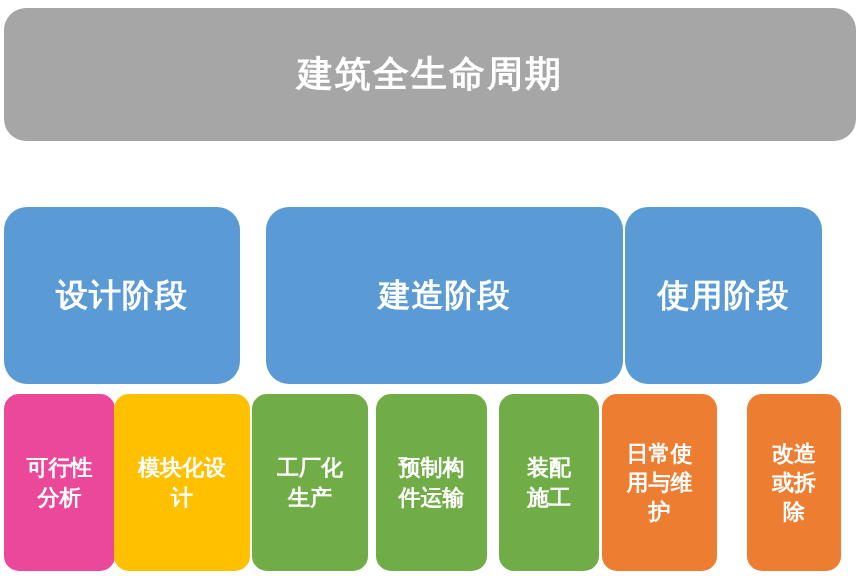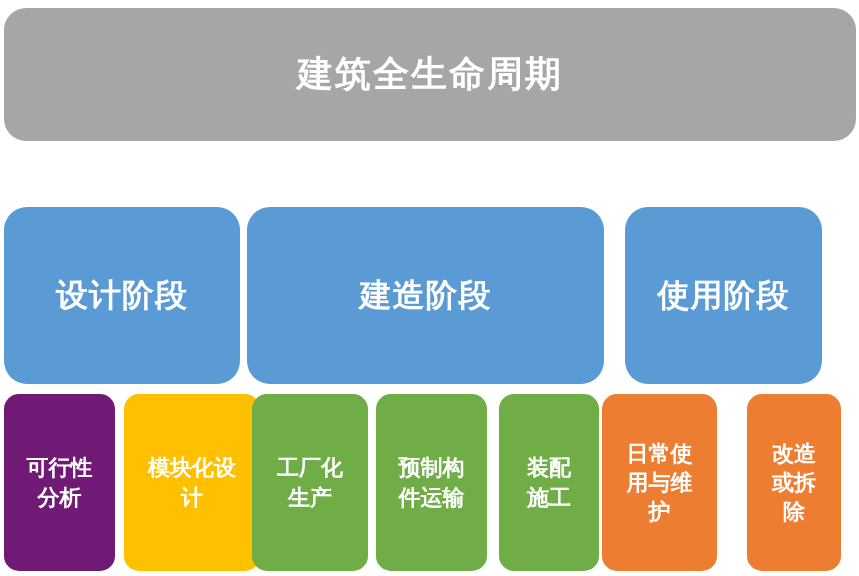--- a/index.html
+++ b/index.html
@@ -34,33 +34,33 @@
   }
   .phase-box {
     top: 199px;
     height: 177px;
     border-radius: 23px;
     font-size: 32px;
     letter-spacing: 1px;
     margin-top: 8px;
   }
   .phase-design { left: 4px;   width: 236px; }
-  .phase-build  { left: 247px; width: 357px; }
+  .phase-build  { left: 266px; width: 357px; }
   .phase-use    { left: 625px; width: 197px; }
   .sub-box {
     top: 394px;
     height: 177px;
     border-radius: 15px;
     font-size: 22px;
     line-height: 1.32;
     padding: 0 18px;
     word-break: normal;
   }
   .sub-0 { left: 4px;   width: 111px; }
-  .sub-1 { left: 124px; width: 136px; }
+  .sub-1 { left: 114px; width: 136px; }
   .sub-2 { left: 252px; width: 116px; }
   .sub-3 { left: 376px; width: 111px; }
   .sub-4 { left: 499px; width: 100px; }
   .sub-5 { left: 602px; width: 115px; }
   .sub-6 { left: 747px; width: 94px; }
 </style>
 </head>
 <body>
 
 <div class="canvas">
@@ -74,21 +74,21 @@
   </div>
 
   <div class="box phase-box phase-build" style="background-color: rgb(91, 155, 213);">
     <span>建造阶段</span>
   </div>
 
   <div class="box phase-box phase-use" style="background-color: rgb(91, 155, 213);">
     <span>使用阶段</span>
   </div>
 
-  <div class="box sub-box sub-0" style="background-color: #701a75;">
+  <div class="box sub-box sub-0" style="background-color: #ec4899;">
     <span>可行性分析</span>
   </div>
 
   <div class="box sub-box sub-1" style="background-color: rgb(255, 192, 0);">
     <span>模块化设计</span>
   </div>
 
   <div class="box sub-box sub-3" style="background-color: rgb(112, 173, 71);">
     <span>预制构件运输</span>
   </div>

